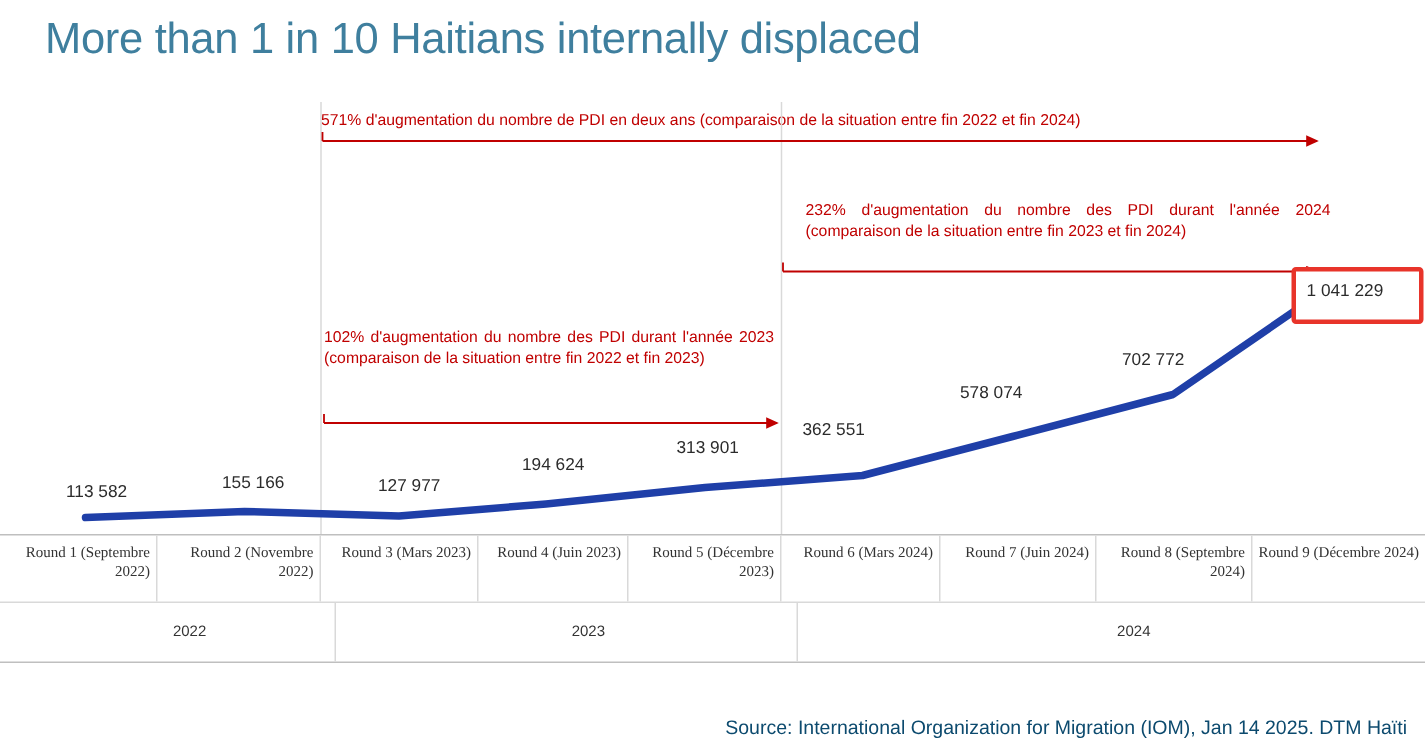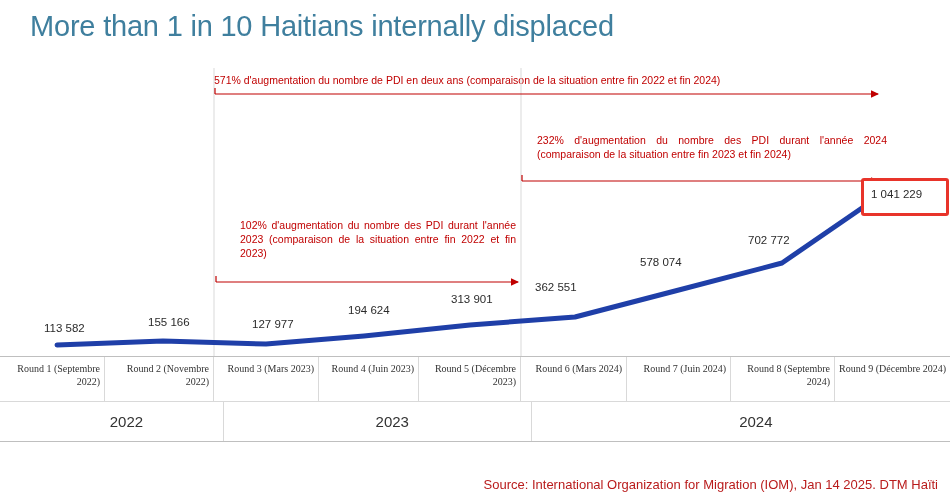--- a/index.html
+++ b/index.html
@@ -24,21 +24,21 @@
 
   .annot {
     position: absolute;
     color: #c00000;
     font-size: 10.5px;
     line-height: 1.35;
     text-align: justify;
   }
   #annot1 { left: 214px; top: 73px; width: 665px; text-align: left; white-space: nowrap; }
   #annot2 { left: 537px; top: 133px; width: 350px; }
-  #annot3 { left: 216px; top: 218px; width: 300px; padding-left: 24px; }
+  #annot3 { left: 216px; top: 218px; width: 300px; }
 
   svg#lines { position:absolute; left:0; top:0; width:950px; height:504px; pointer-events:none; }
 
   .dlabel {
     position: absolute;
     font-size: 11.5px;
     color: #2b2b2b;
     white-space: nowrap;
   }
 
@@ -79,35 +79,35 @@
     border-right: 1px solid #d9d9d9;
     font-family: Liberation Serif, serif;
   }
   #axis-rounds .cell:last-child { border-right: none; }
   #axis-years {
     display: flex;
     height: 40px;
     border-top: 1px solid #d9d9d9;
   }
   #axis-years .ycell {
-    font-size: 15px;
+    font-size: 10px;
     color: #333;
     display: flex;
     align-items: center;
     justify-content: center;
     border-right: 1px solid #d9d9d9;
     margin-left: 30px;
   }
   #axis-years .ycell:last-child { border-right: none; }
 
   #source {
     position: absolute;
     right: 12px; bottom: 12px;
     font-size: 13px;
-    color: #b91c1c;
+    color: #0c4a6e;
     white-space: nowrap;
   }
 </style>
 </head>
 <body>
 
 <div id="title">More than 1 in 10 Haitians internally displaced</div>
 
 <div class="annot" id="annot1">571% d'augmentation du nombre de PDI en deux ans (comparaison de la situation entre fin 2022 et fin 2024)</div>
 <div class="annot" id="annot2">232% d'augmentation du nombre des PDI durant l'année 2024 (comparaison de la situation entre fin 2023 et fin 2024)</div>

